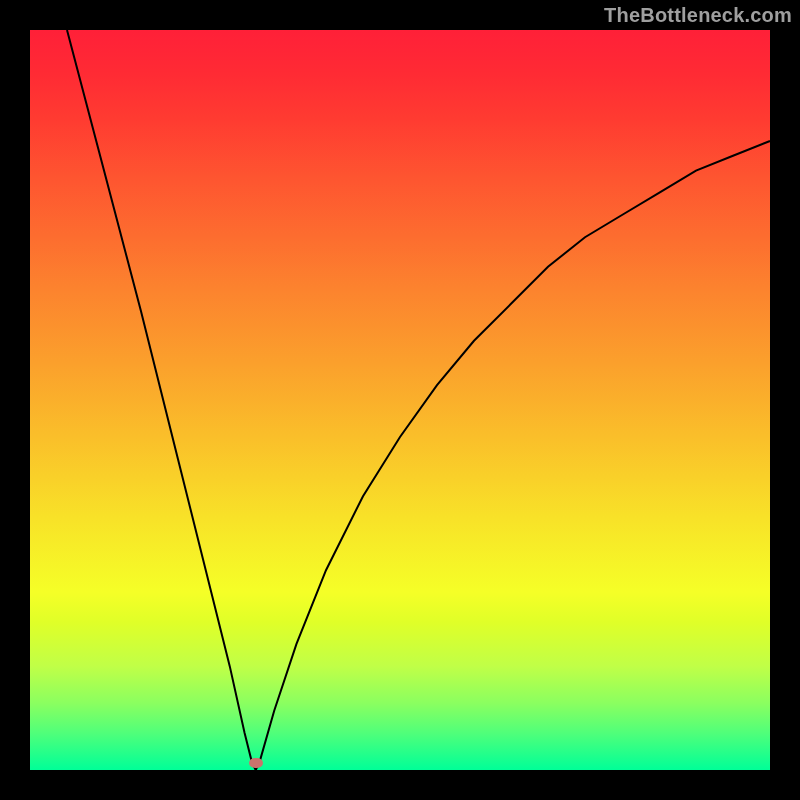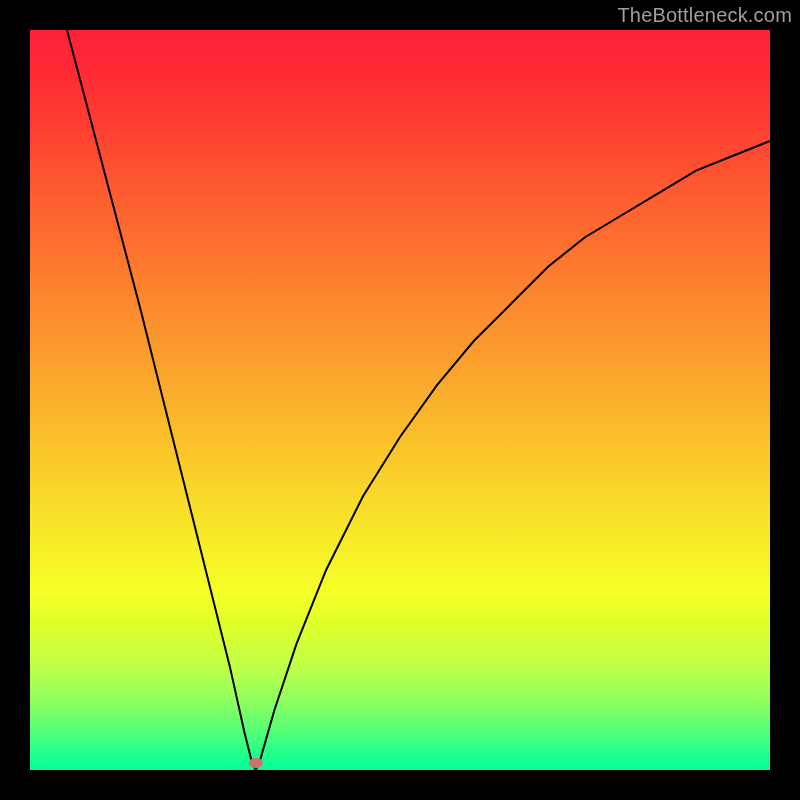--- a/index.html
+++ b/index.html
@@ -63,21 +63,21 @@
     border-radius: 6px / 5px;
     background: #c9746d;
     transform: translate(-50%, -50%);
   }
   .watermark {
     position: absolute;
     top: 4px;
     right: 8px;
     color: #9f9f9f;
     font-size: 20px;
-    font-weight: 400;
+    font-weight: 700;
     letter-spacing: 0.2px;
     user-select: none;
   }
 </style>
 </head>
 <body>
 
 <div class="chart-wrap">
   <div class="watermark">TheBottleneck.com</div>
 

